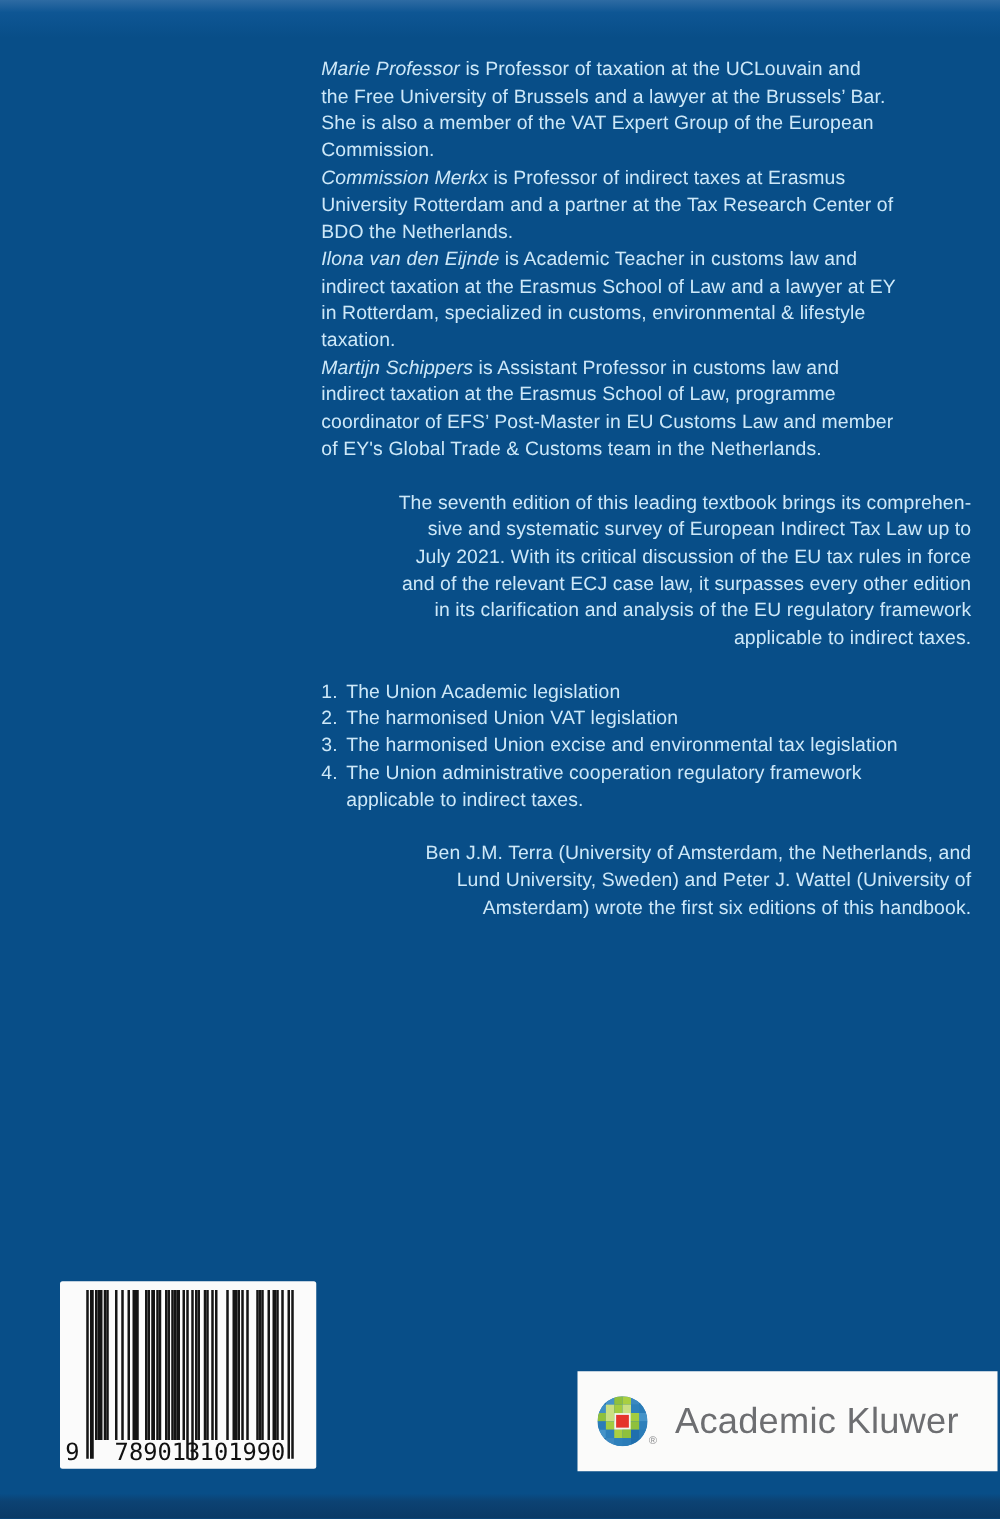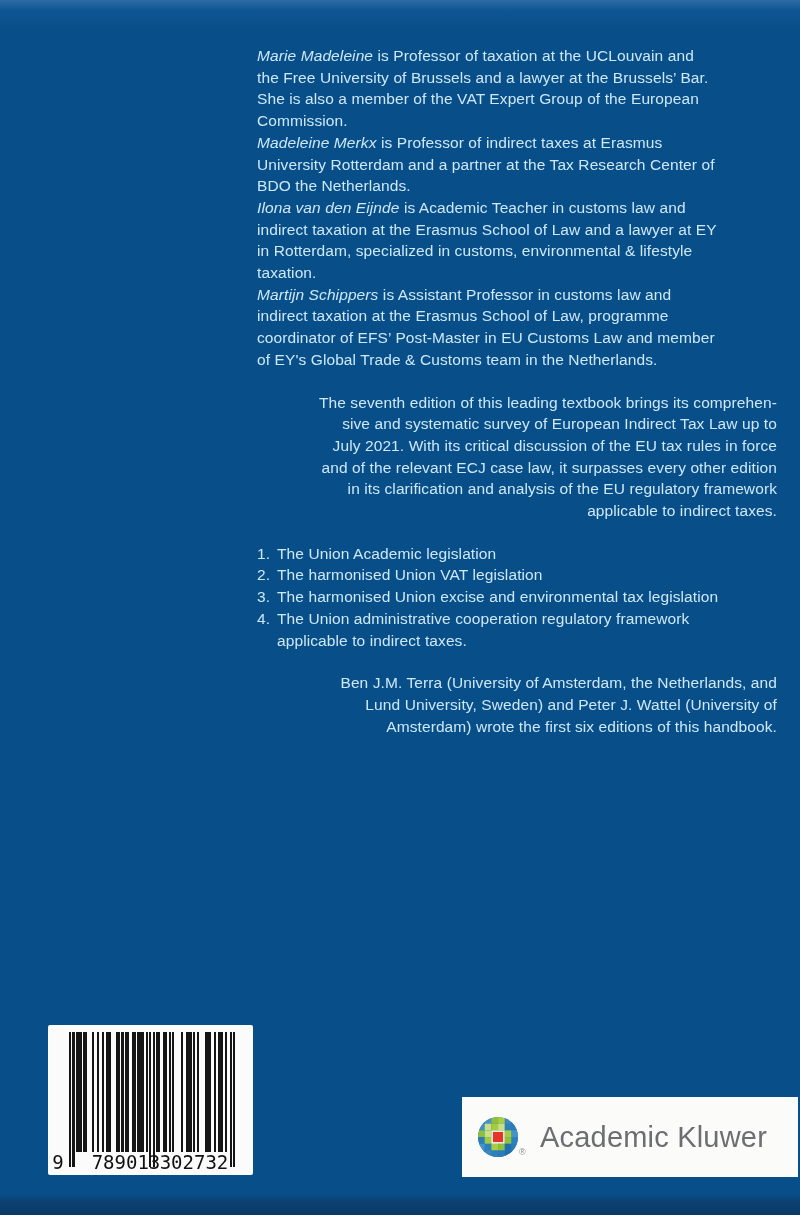--- a/index.html
+++ b/index.html
@@ -75,25 +75,25 @@
   }
 </style>
 </head>
 <body>
 
 <div class="cover">
 
   <div class="text-column">
 
     <div class="authors">
-      <p><span class="author-name">Marie Madeleine</span><span class="prelines"> is Professor of taxation at the UCLouvain and
+      <p><span class="author-name">Marie Professor</span><span class="prelines"> is Professor of taxation at the UCLouvain and
 the Free University of Brussels and a lawyer at the Brussels’ Bar.
 She is also a member of the VAT Expert Group of the European
 Commission.</span></p>
-      <p><span class="author-name">Madeleine Merkx</span><span class="prelines"> is Professor of indirect taxes at Erasmus
+      <p><span class="author-name">Commission Merkx</span><span class="prelines"> is Professor of indirect taxes at Erasmus
 University Rotterdam and a partner at the Tax Research Center of
 BDO the Netherlands.</span></p>
       <p><span class="author-name">Ilona van den Eijnde</span><span class="prelines"> is Academic Teacher in customs law and
 indirect taxation at the Erasmus School of Law and a lawyer at EY
 in Rotterdam, specialized in customs, environmental &amp; lifestyle
 taxation.</span></p>
       <p><span class="author-name">Martijn Schippers</span><span class="prelines"> is Assistant Professor in customs law and
 indirect taxation at the Erasmus School of Law, programme
 coordinator of EFS’ Post-Master in EU Customs Law and member
 of EY's Global Trade &amp; Customs team in the Netherlands.</span></p>
@@ -170,21 +170,21 @@
         <div class="bc-bar" style="left: 145.03px; width: 2.1px;"></div>
         <div class="bc-bar" style="left: 148.53px; width: 2.1px;"></div>
         <div class="bc-bar" style="left: 150.27px; width: 2.1px;"></div>
         <div class="bc-bar" style="left: 152.02px; width: 2.1px;"></div>
         <div class="bc-bar" style="left: 155.52px; width: 2.1px;"></div>
         <div class="bc-bar guard" style="left: 160.76px; width: 2.1px;"></div>
         <div class="bc-bar guard" style="left: 164.25px; width: 2.1px;"></div>
       </div>
     <span class="bc-digit bc-d1">9</span>
     <span class="bc-digit bc-d2">789013</span>
-    <span class="bc-digit bc-d3">302732</span>
+    <span class="bc-digit bc-d3">101990</span>
   </div>
 
   <div class="wk-box">
     <svg class="wk-globe" viewBox="0 0 40 40" xmlns="http://www.w3.org/2000/svg">
       <defs>
           <clipPath id="gclip">
             <circle cx="20" cy="20" r="20"></circle>
           </clipPath>
         </defs>
       <g clip-path="url(#gclip)">

